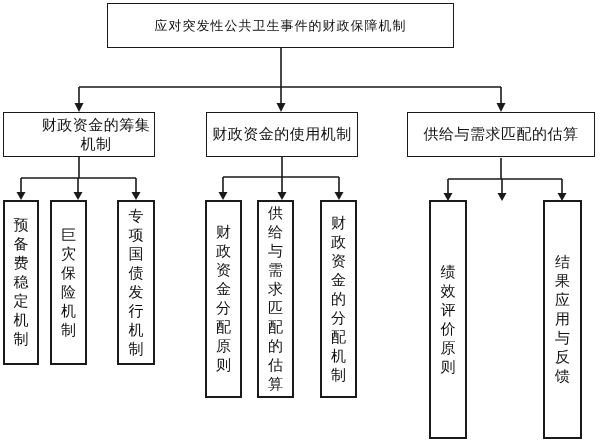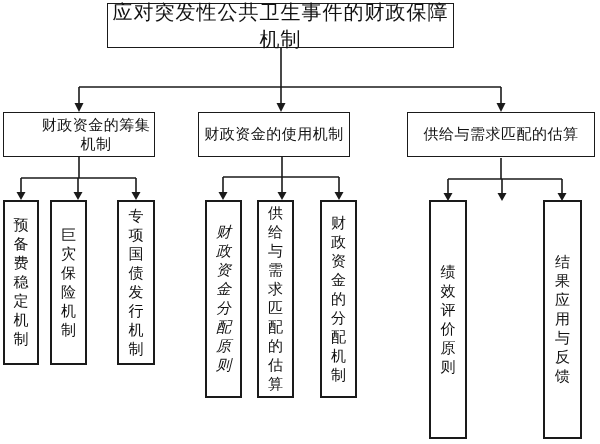--- a/index.html
+++ b/index.html
@@ -10,35 +10,35 @@
   }
   svg.connectors { position:absolute; left:0; top:0; width:600px; height:444px; }
   .connectors line { stroke:var(--line,#1a1a1a); stroke-width:1.6; }
   .connectors polygon { fill:var(--line,#1a1a1a); }
 
   .box {
     position:absolute; box-sizing:border-box; background:#fff;
     border:1.5px solid var(--line,#1a1a1a);
     display:flex; align-items:center; justify-content:center; text-align:center;
   }
-  .root { left:107px; top:3px;  width:347px; height:45px; font-size:20px; letter-spacing:1px; }
+  .root { left:107px; top:3px;  width:347px; height:45px; font-size:13px; letter-spacing:1px; }
   .l2   { top:112px; height:45px; font-size:15px; letter-spacing:0.5px; }
   .l2-0 { left:3px;   width:152px;padding-left:34px; }
-  .l2-1 { left:198px; width:152px; }
+  .l2-1 { left:206px; width:152px; }
   .l2-2 { left:407px; width:188px; }
 
   .vbox { top:200px; font-size:15px; border-width:2px; }
   .vtext { display:block; width:1.1em; word-break:break-all; line-height:19px; text-align:center; }
   .g0 { height:165px; }
   .g1 { height:198px; }
   .g2 { height:239px; }
   .g0-0 { left:3px;   width:36px; }
   .g0-1 { left:50px;  width:37px; }
   .g0-2 { left:117px; width:38px; }
-  .g1-0 { left:205px; width:37px;font-style:italic; }
+  .g1-0 { left:205px; width:37px; }
   .g1-1 { left:257px; width:37px; }
   .g1-2 { left:320px; width:37px; }
   .g2-0 { left:429px; width:38px; }
   .g2-1 { left:485px; width:34px; }
   .g2-2 { left:543px; width:39px; }
 </style>
 </head>
 <body>
 
 <div class="stage">

